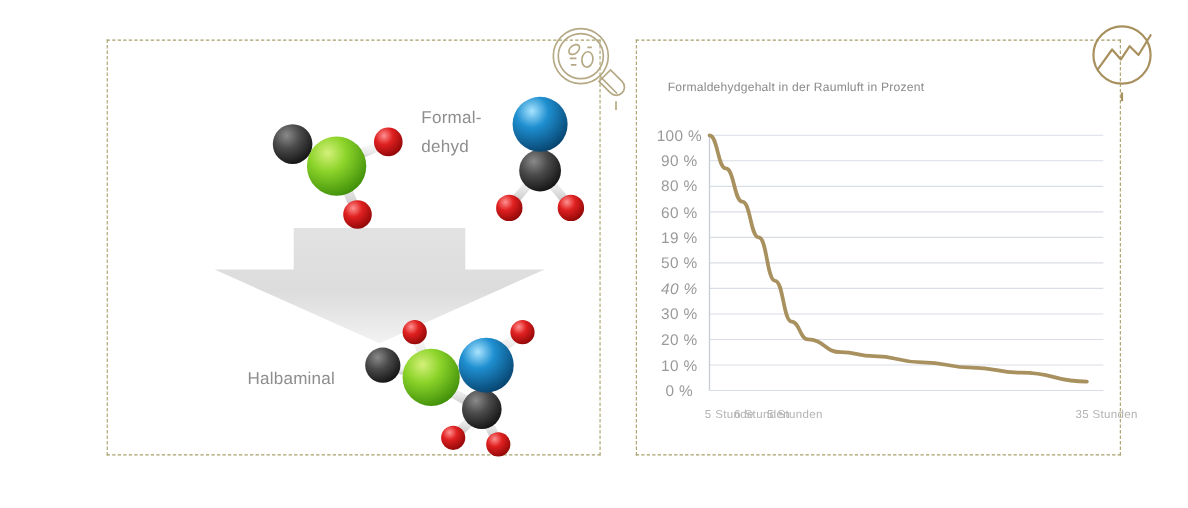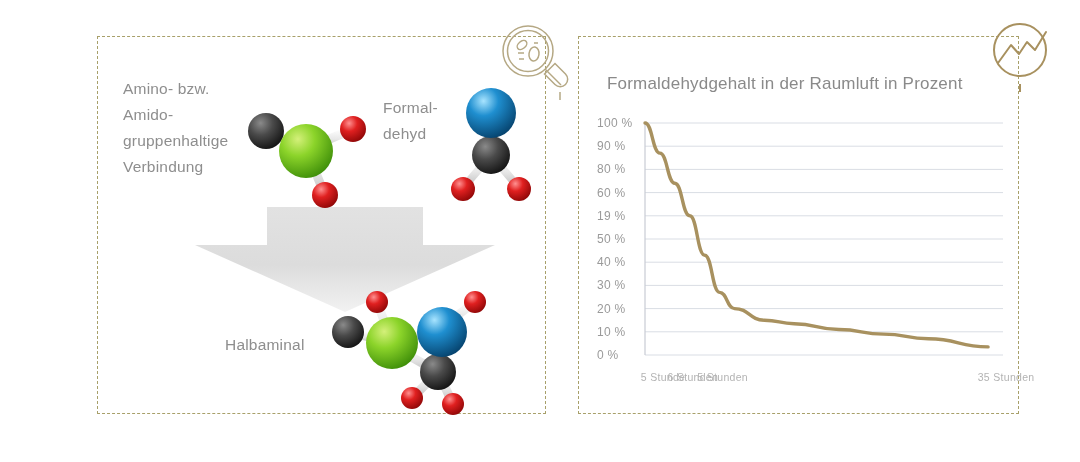--- a/index.html
+++ b/index.html
@@ -82,37 +82,37 @@
   }
   #icon-magnifier { left: 498px; top: 22px; width: 76px; height: 78px; }
   #icon-trend     { left: 988px; top: 18px; width: 78px; height: 80px; }
 
   
   #chart-title {
     position: absolute;
     left: 28px;
     top: 37px;
     color: #8a8a8a;
-    font-size: 17px;
+    font-size: 11px;
     letter-spacing: 0.2px;
     white-space: nowrap;
   }
   #chart-area {
     position: absolute;
     left: 18px;
     top: 80px;
     width: 410px;
     height: 280px;
   }
   .ytick {
     position: absolute;
     right: 0;
-    text-align: left;
+    text-align: center;
     color: #9a9a9a;
-    font-size: 12px;
+    font-size: 14px;
     letter-spacing: 0.3px;
     transform: translateY(-50%);
     white-space: nowrap;
   }
   .xtick {
     position: absolute;
     color: #b3b3b3;
     font-size: 10.5px;
     letter-spacing: 0.3px;
     white-space: nowrap;
@@ -122,24 +122,20 @@
     position: absolute;
     left: 0;
     top: 0;
   }
 </style>
 </head>
 <body>
 
 <div class="panel" id="panel-reaction">
 
-  <div class="reaction-label" id="label-amino">Amino- bzw.
-Amido-
-gruppenhaltige
-Verbindung</div>
 
   <div class="reaction-label" id="label-formaldehyd">Formal-
 dehyd</div>
 
   <div class="reaction-label" id="label-halbaminal">Halbaminal</div>
 
   <svg id="down-arrow" viewBox="0 0 300 105">
     <defs>
       <linearGradient id="arrGrad" x1="0" y1="0" x2="0" y2="1">
         <stop offset="0%" stop-color="#e2e2e2"></stop>
@@ -258,21 +254,21 @@
         <line x1="48" x2="406" y1="238" y2="238" stroke="#d9dde4" stroke-width="1"></line>
         <line x1="48" x2="48" y1="6" y2="238" stroke="#c8ccd4" stroke-width="1.2"></line>
         <path d="M48,6 C55.45833333333333,6 55.45833333333333,36.16 62.916666666666664,36.16 C70.375,36.16 70.375,66.32 77.83333333333333,66.32 C85.29166666666666,66.32 85.29166666666666,98.80000000000001 92.75,98.80000000000001 C100.20833333333333,98.80000000000001 100.20833333333333,138.24 107.66666666666666,138.24 C115.125,138.24 115.125,175.35999999999999 122.58333333333334,175.35999999999999 C130.04166666666669,175.35999999999999 130.04166666666669,191.60000000000002 137.5,191.60000000000002 C152.41666666666666,191.60000000000002 152.41666666666666,203.2 167.33333333333331,203.2 C182.25,203.2 182.25,206.68 197.16666666666669,206.68 C219.54166666666669,206.68 219.54166666666669,212.48 241.91666666666666,212.48 C264.29166666666663,212.48 264.29166666666663,217.12 286.66666666666663,217.12 C309.04166666666663,217.12 309.04166666666663,221.76 331.41666666666663,221.76 C361.25,221.76 361.25,229.88 391.08333333333337,229.88" fill="none" stroke="#a8915f" stroke-width="3.4" stroke-linecap="round" stroke-linejoin="round"></path>
       </svg>
   <div class="ytick" style="top: 6px; width: 41px; right: 369px;">100 %</div>
       <div class="ytick" style="top: 29.2px; width: 41px; right: 369px;">90 %</div>
       <div class="ytick" style="top: 52.4px; width: 41px; right: 369px;">80 %</div>
       <div class="ytick" style="top: 75.6px; width: 41px; right: 369px;">60 %</div>
       <div class="ytick" style="top: 98.8px; width: 41px; right: 369px;">19 %</div>
       <div class="ytick" style="top: 122px; width: 41px; right: 369px;">50 %</div>
-      <div class="ytick" style="top: 145.2px; width: 41px; right: 369px;">40 %</div>
+      <div class="ytick" style="top: 145.2px; width: 41px; right: 369px; font-style: italic;">40 %</div>
       <div class="ytick" style="top: 168.4px; width: 41px; right: 369px;">30 %</div>
       <div class="ytick" style="top: 191.6px; width: 41px; right: 369px;">20 %</div>
       <div class="ytick" style="top: 214.8px; width: 41px; right: 369px;">10 %</div>
       <div class="ytick" style="top: 238px; width: 41px; right: 369px;">0 %</div>
       <div class="xtick" style="left: 66px; top: 254px;">5 Stunde</div>
       <div class="xtick" style="left: 95.8333px; top: 254px;">6 Stunden</div>
       <div class="xtick" style="left: 125.667px; top: 254px;">5 Stunden</div>
       <div class="xtick" style="left: 409.083px; top: 254px;">35 Stunden</div>
     </div>
 </div>

